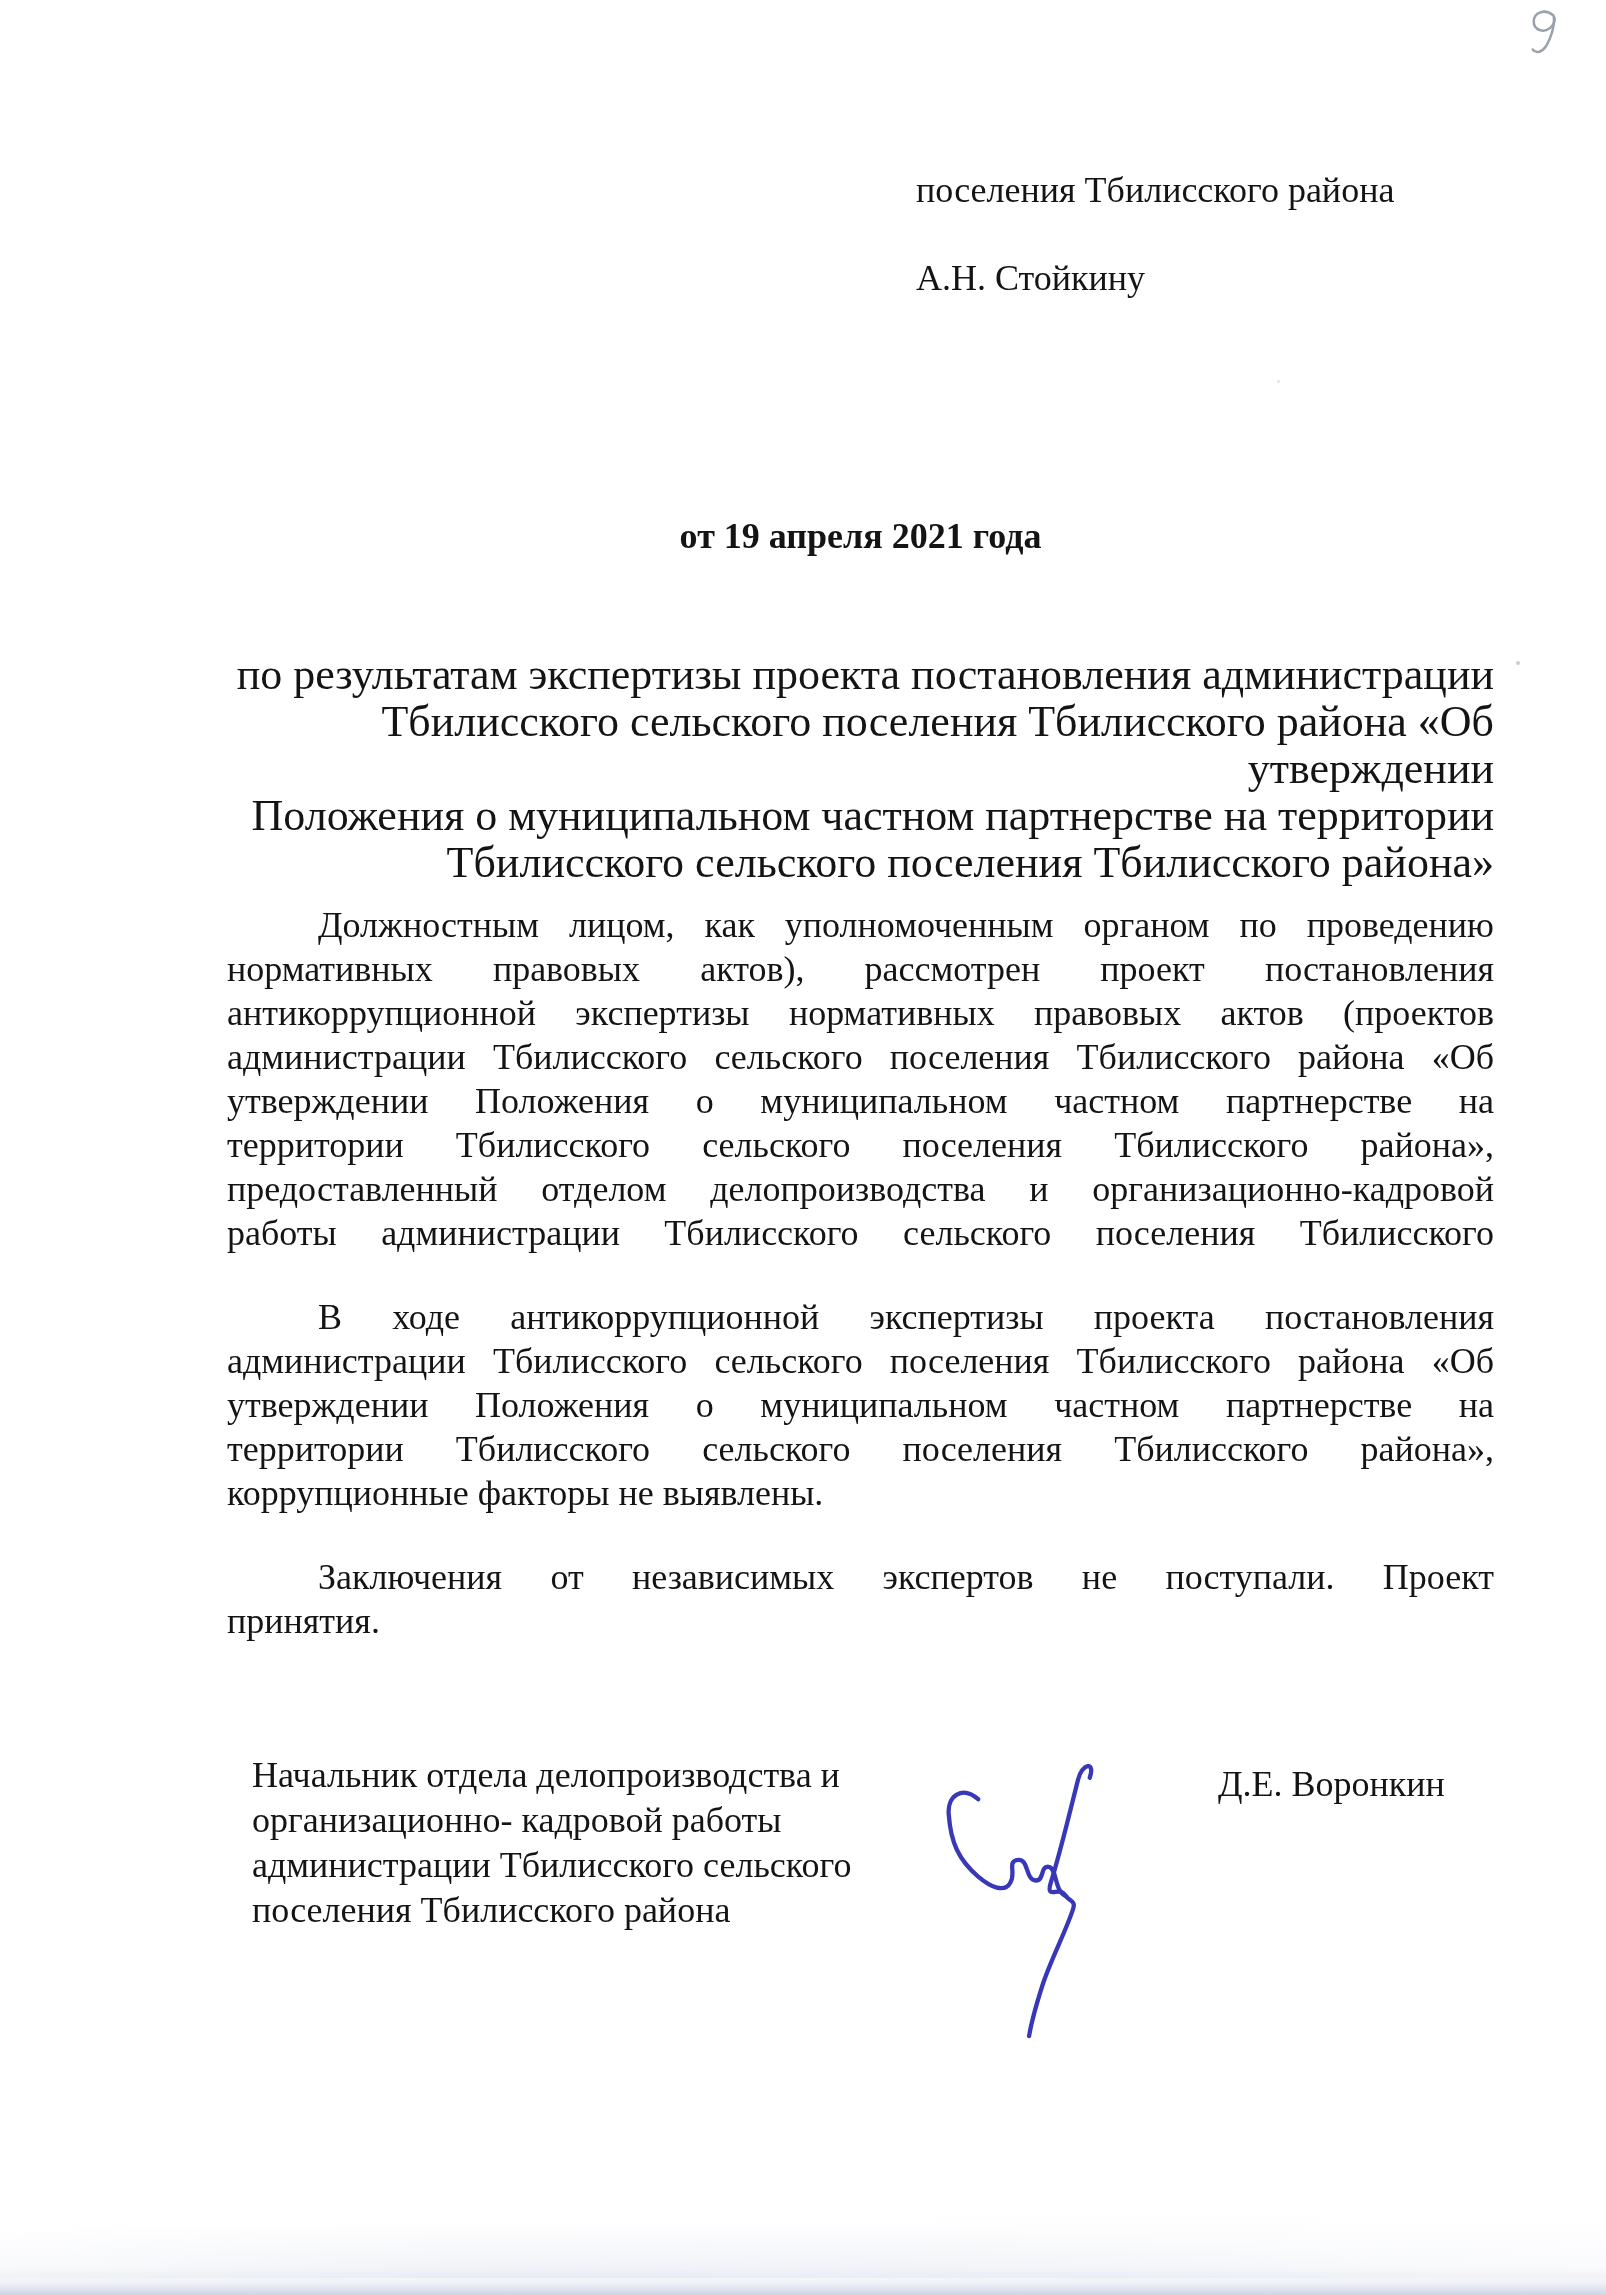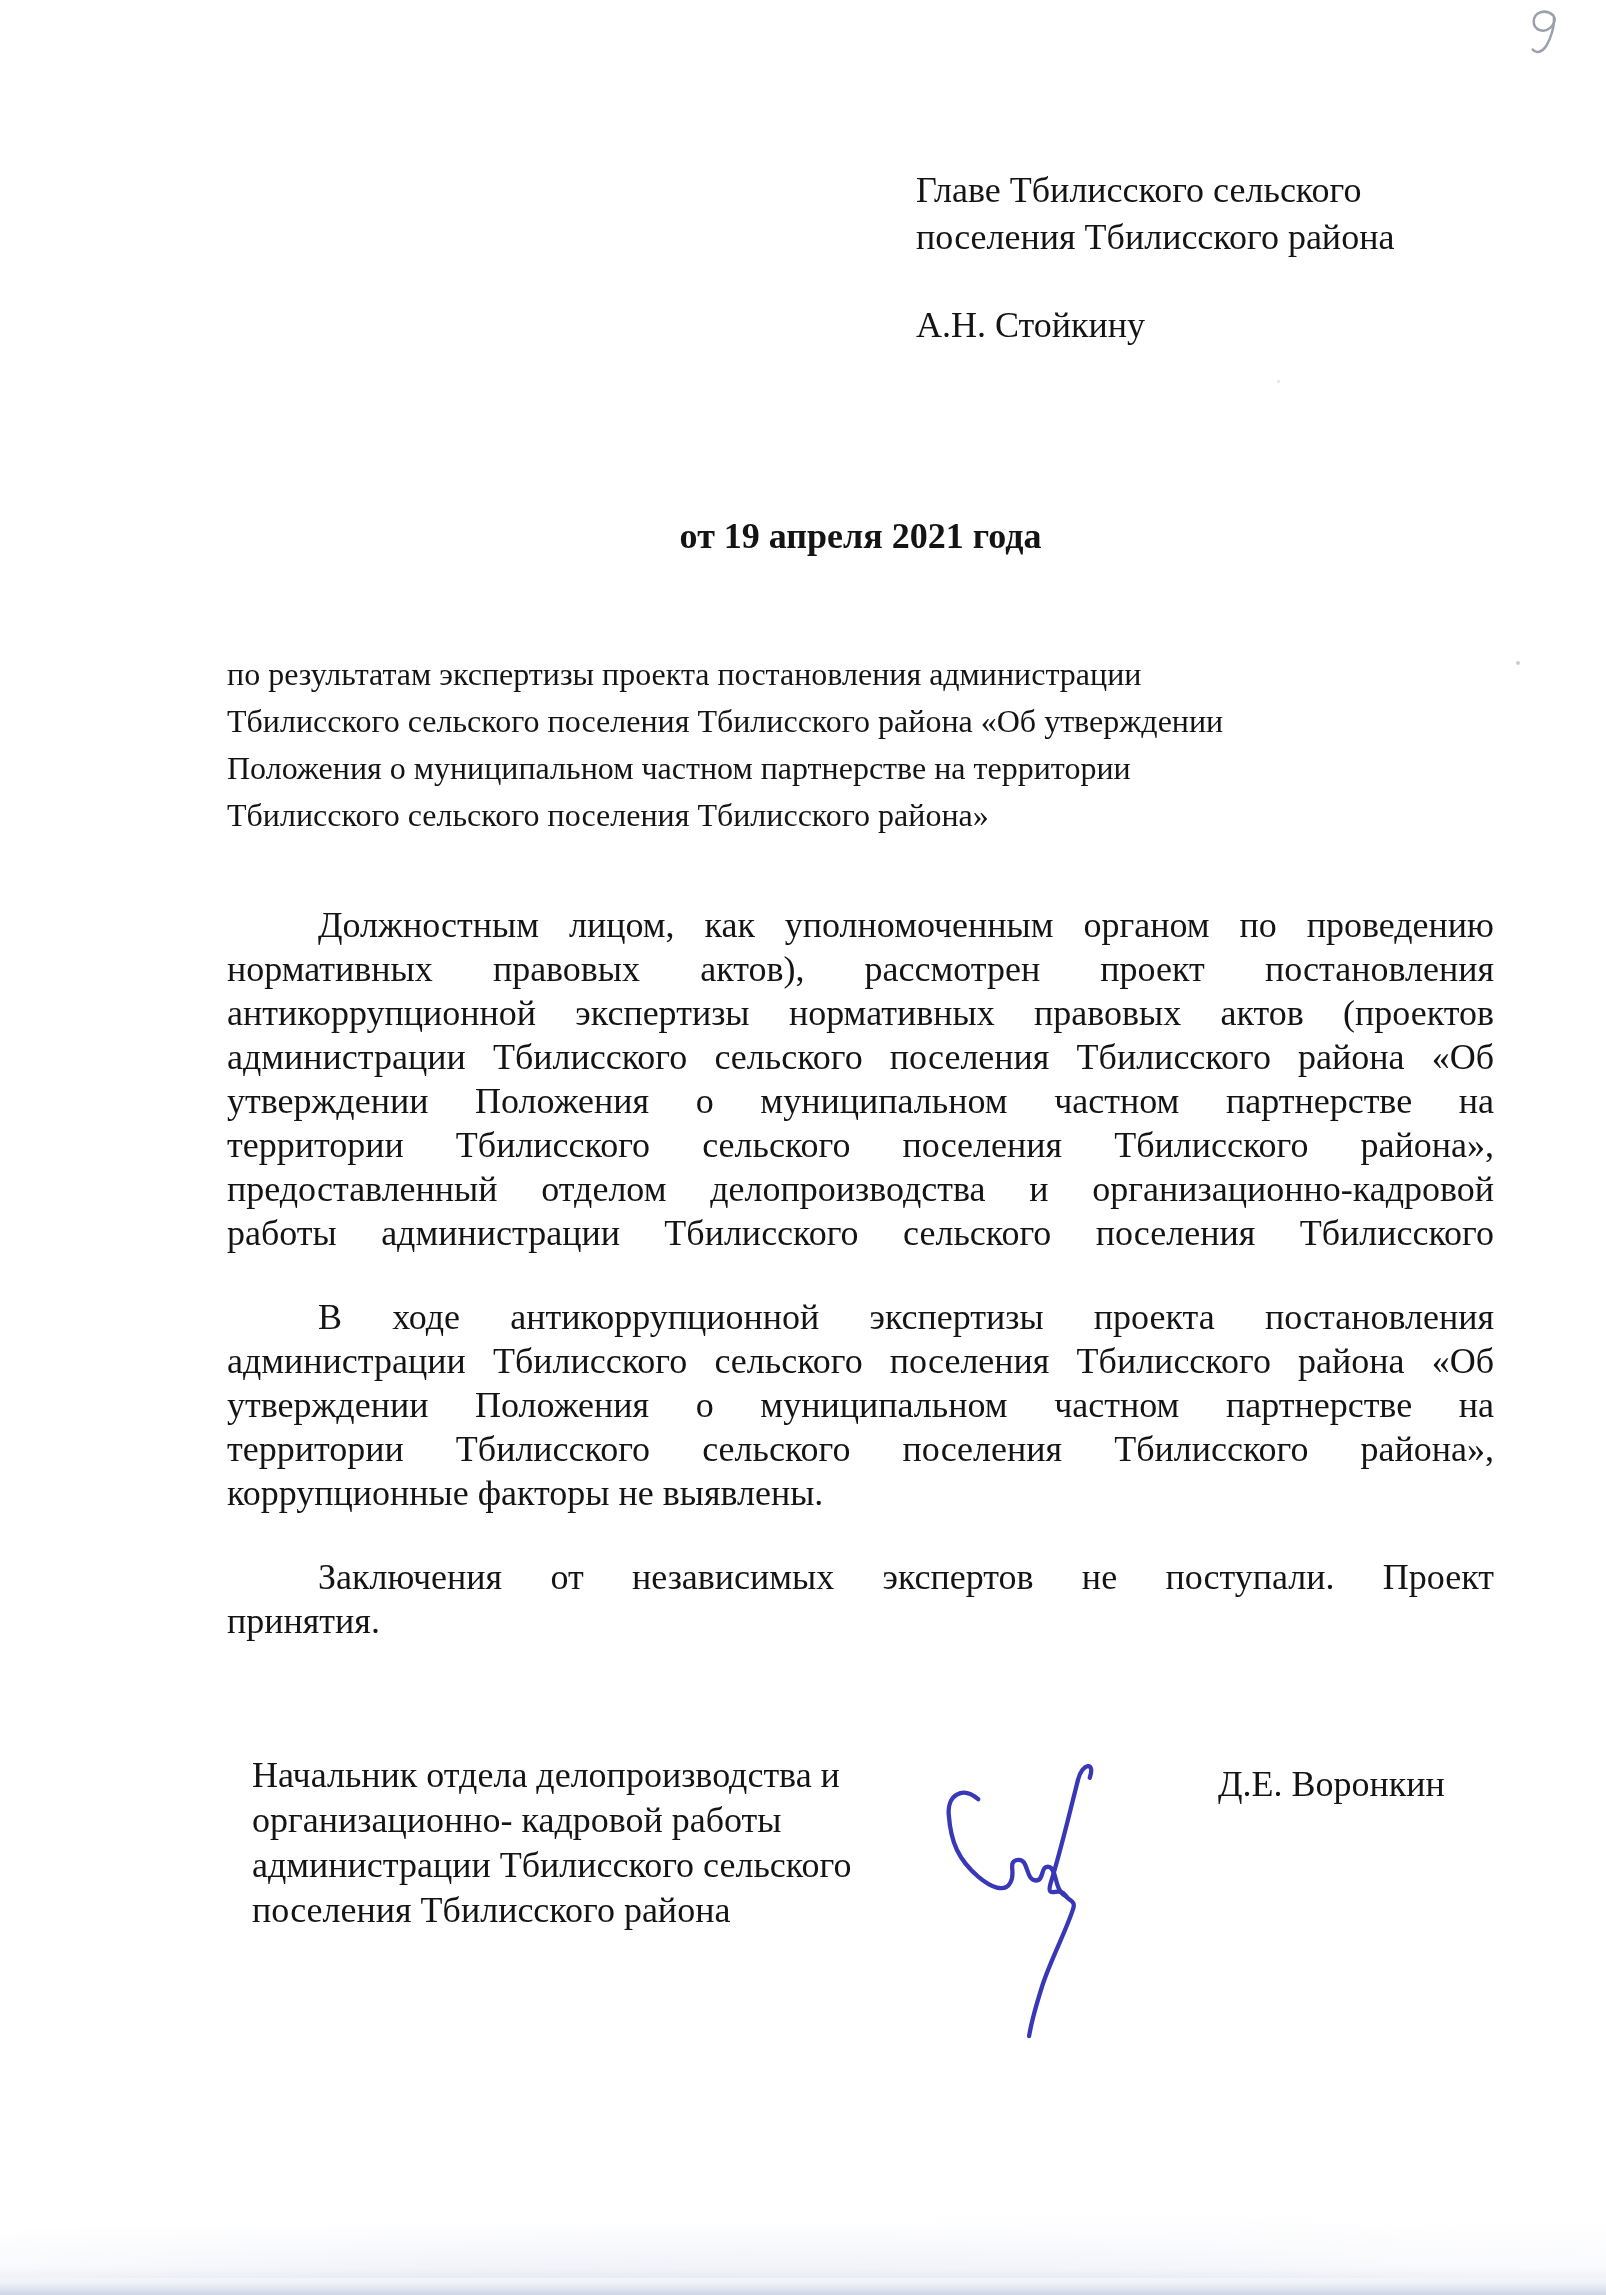--- a/index.html
+++ b/index.html
@@ -14,21 +14,21 @@
   }
   
   .addressee{
     position:absolute;left:916px;top:167px;width:549px;
     font-size:36px;line-height:47px;
   }
   .addressee .name{margin-top:41px;font-family:Liberation Serif, serif;}
   
   .col{position:absolute;left:227px;width:1267px;}
   .title-block{top:513px;text-align:center;font-weight:bold;font-size:36px;line-height:46px;}
-  .subject-block{top:651px;text-align:left;font-size:32px;line-height:47px;}
+  .subject-block{top:651px;text-align:right;font-size:44px;line-height:47px;}
   
   .body-block{top:863px;font-size:36px;line-height:44px;}
   .jline{
     text-align:justify;
     text-align-last:justify;
     -moz-text-align-last:justify;
     white-space:nowrap;
   }
   .jline.first{padding-left:91px;margin-top:40px;}
   .jline.last{text-align-last:left;-moz-text-align-last:left;}
@@ -65,21 +65,20 @@
 <div class="page">
 
   <div class="page-num" aria-label="9">
     <svg width="33" height="51" viewBox="0 0 34 52">
       <path d="M24,6 C14,0 4,6 5,15 C6,24 17,26 23,19 C27,14 27,9 24,6 Z" fill="none" stroke="#9aa0ac" stroke-width="2.6" stroke-linecap="round"></path>
       <path d="M25,8 C27,17 25,30 21,39 C18,45 12,48 8,44" fill="none" stroke="#9aa0ac" stroke-width="2.6" stroke-linecap="round"></path>
     </svg>
   </div>
 
   <div class="addressee">
-    <div>Главе Тбилисского сельского</div>
     <div>поселения Тбилисского района</div>
     <div class="name">А.Н. Стойкину</div>
   </div>
 
   <div class="col title-block">
     <div>от 19 апреля 2021 года</div>
   </div>
 
   <div class="col subject-block">
     <div>по результатам экспертизы проекта постановления администрации</div>

